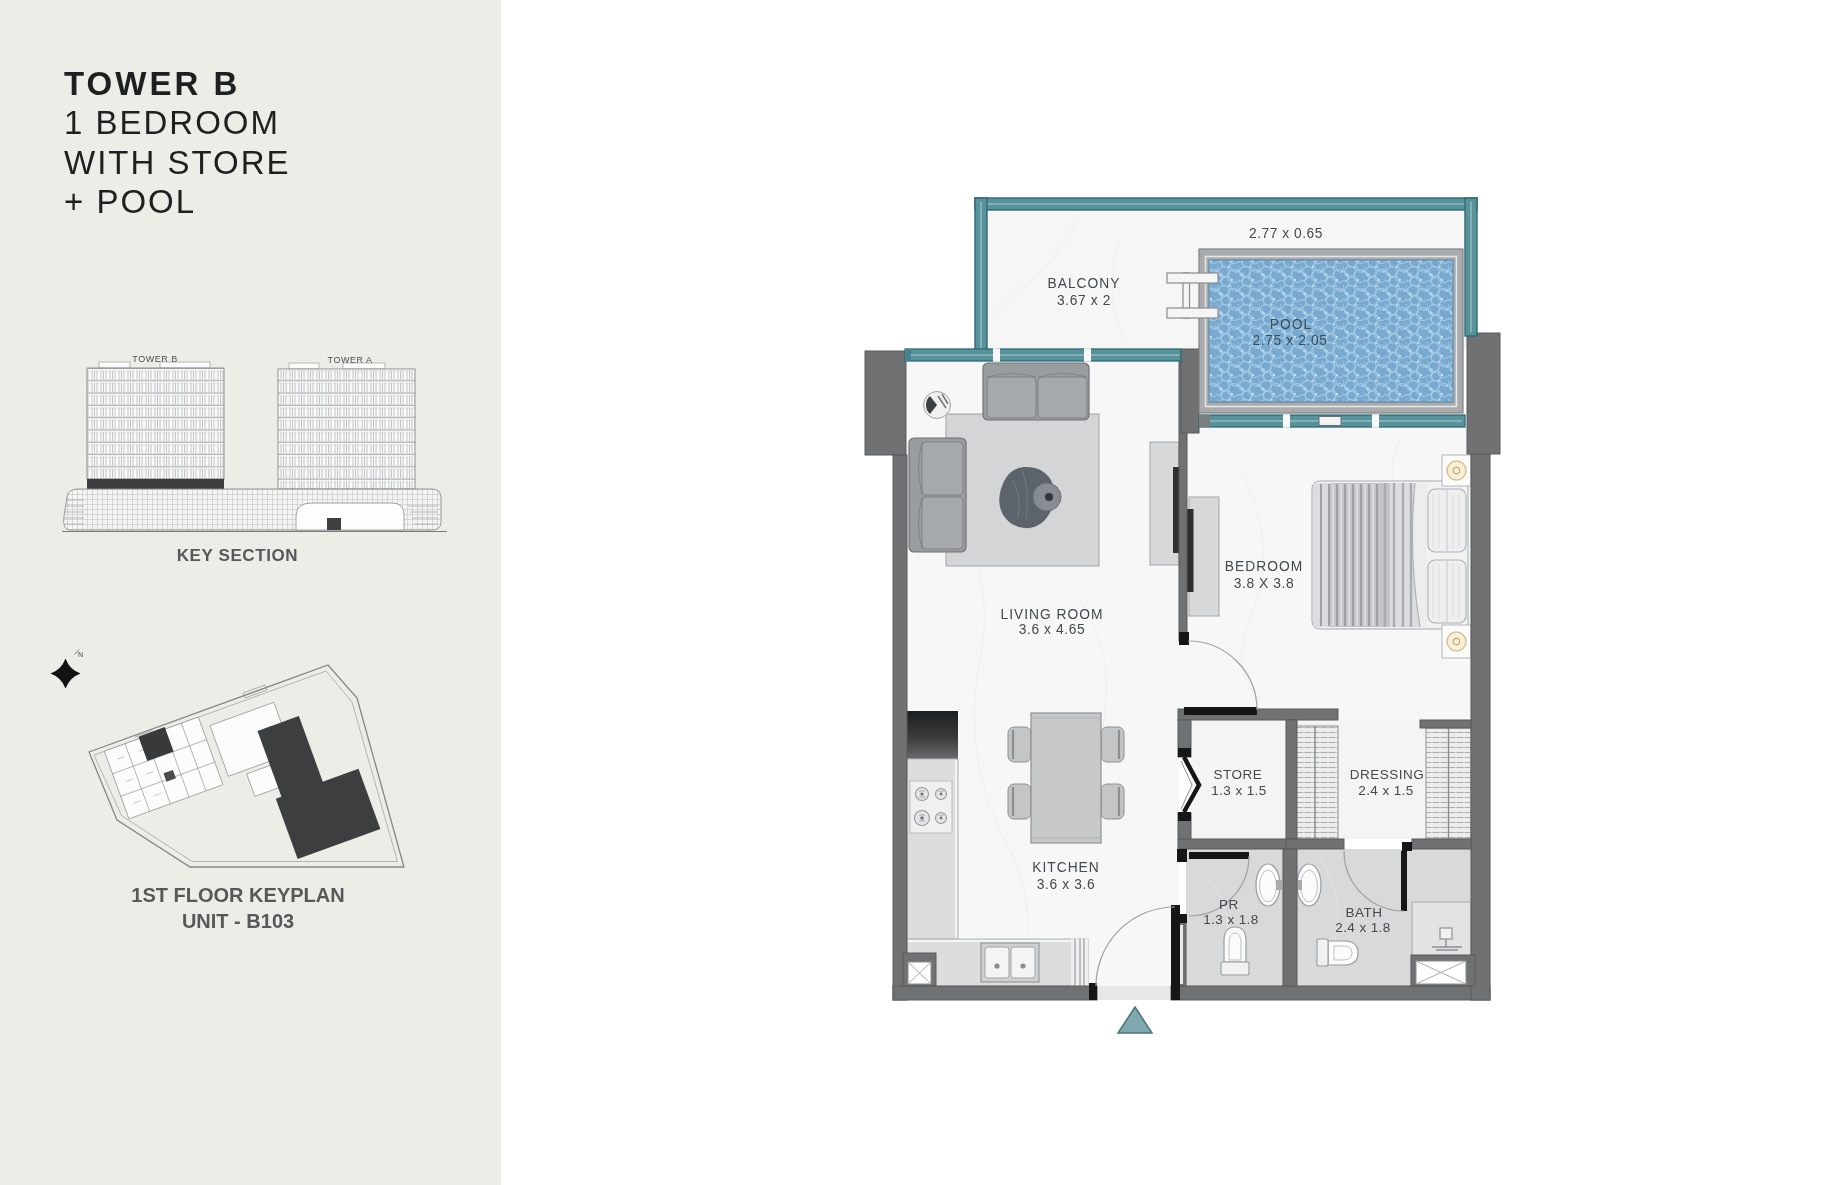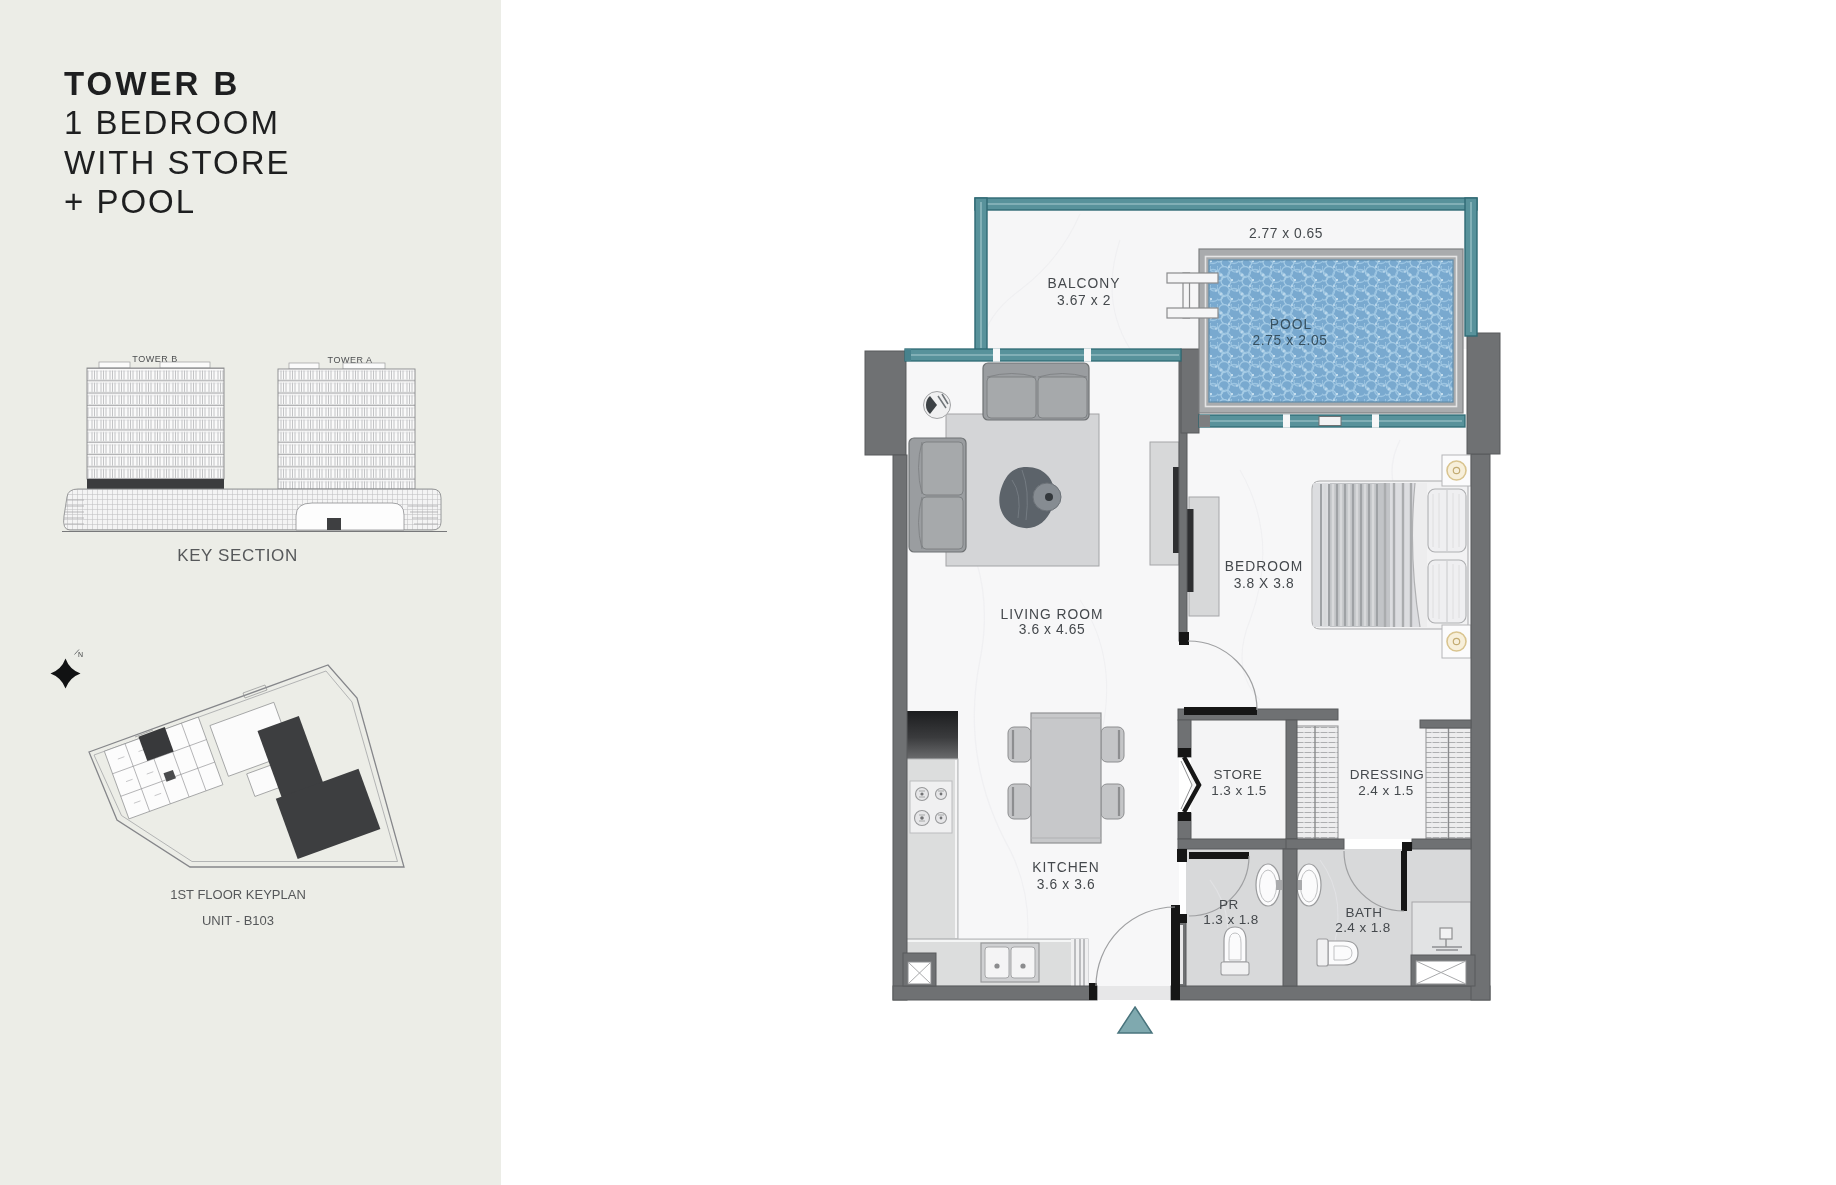--- a/index.html
+++ b/index.html
@@ -1,33 +1,33 @@
 <!DOCTYPE html>
 <html><head>
 <meta charset="utf-8">
 <style>
   html,body{margin:0;padding:0;}
   body{width:1836px;height:1185px;background:#ffffff;position:relative;overflow:hidden;
        font-family:"Liberation Sans", sans-serif;}
   .sidebar{position:absolute;left:0;top:0;width:501px;height:1185px;background:#ecede7;}
   .title{position:absolute;left:64px;top:64px;color:#1e1f20;font-size:33px;letter-spacing:2px;line-height:39.3px;}
   .title b{font-weight:bold;letter-spacing:3px;}
-  .cap{position:absolute;color:#56585a;letter-spacing:1.5px;text-align:center;}
+  .cap{position:absolute;color:#56585a;letter-spacing:1.5px;text-align:center;font-weight:bold;}
   svg{position:absolute;display:block;}
 </style>
 </head>
 <body>
 
 <div class="sidebar"></div>
 
 <div class="title"><b>TOWER B</b><br>1 BEDROOM<br>WITH STORE<br>+ POOL</div>
 
 <div class="cap" style="left:125px;top:546px;width:225px;font-size:17px;letter-spacing:0.6px;">KEY SECTION</div>
 
-<div class="cap" style="left:88px;top:882px;width:300px;font-size:13px;line-height:26px;letter-spacing:0px;">1ST FLOOR KEYPLAN<br>UNIT - B103</div>
+<div class="cap" style="left:88px;top:882px;width:300px;font-size:20px;line-height:26px;letter-spacing:0px;">1ST FLOOR KEYPLAN<br>UNIT - B103</div>
 
 <svg style="left:55px;top:350px;" width="400" height="195" viewBox="55 350 400 195">
  <defs>
   <pattern id="bldg" width="9" height="12.3" patternUnits="userSpaceOnUse">
     <rect width="9" height="12.3" fill="#fafafa"></rect>
     <path d="M0,11.6 H9" stroke="#98999b" stroke-width="1"></path>
     <path d="M0,2 H9" stroke="#d8d8da" stroke-width="0.6"></path>
     <path d="M2,1.5 V10.5 M4.5,1.5 V10.5 M7,1.5 V10.5" stroke="#b6b7b9" stroke-width="0.8"></path>
   </pattern>
   <pattern id="pod" width="5" height="5" patternUnits="userSpaceOnUse">

